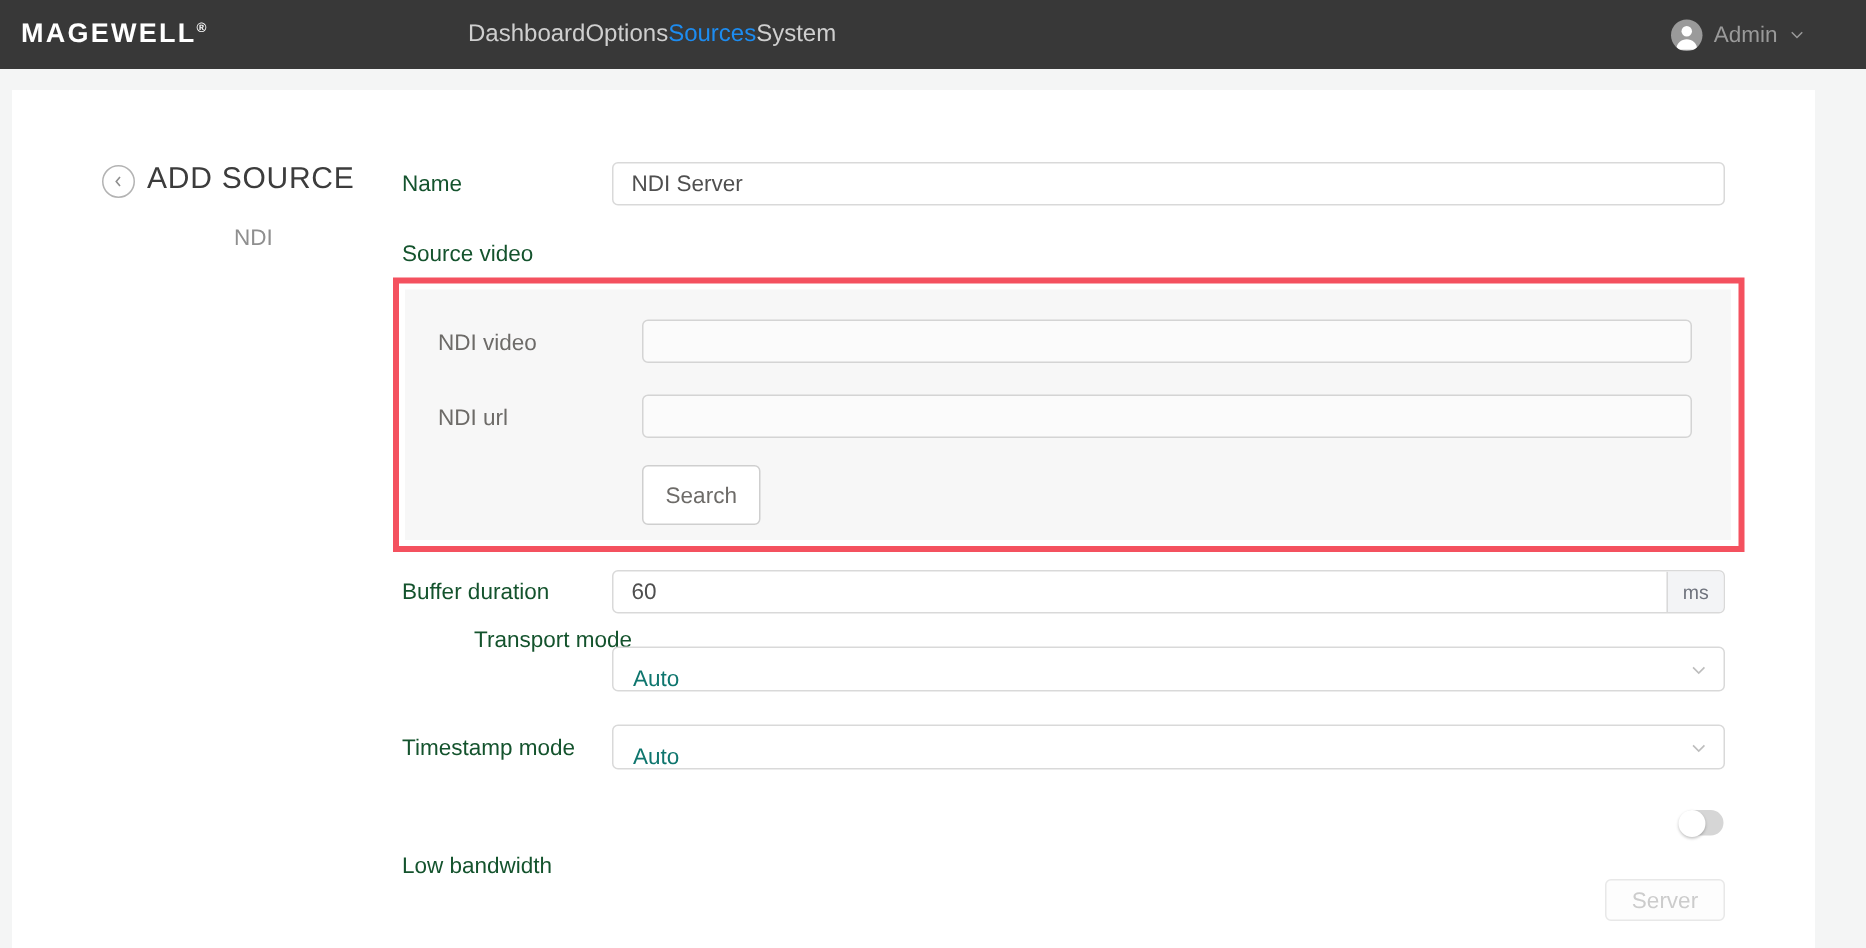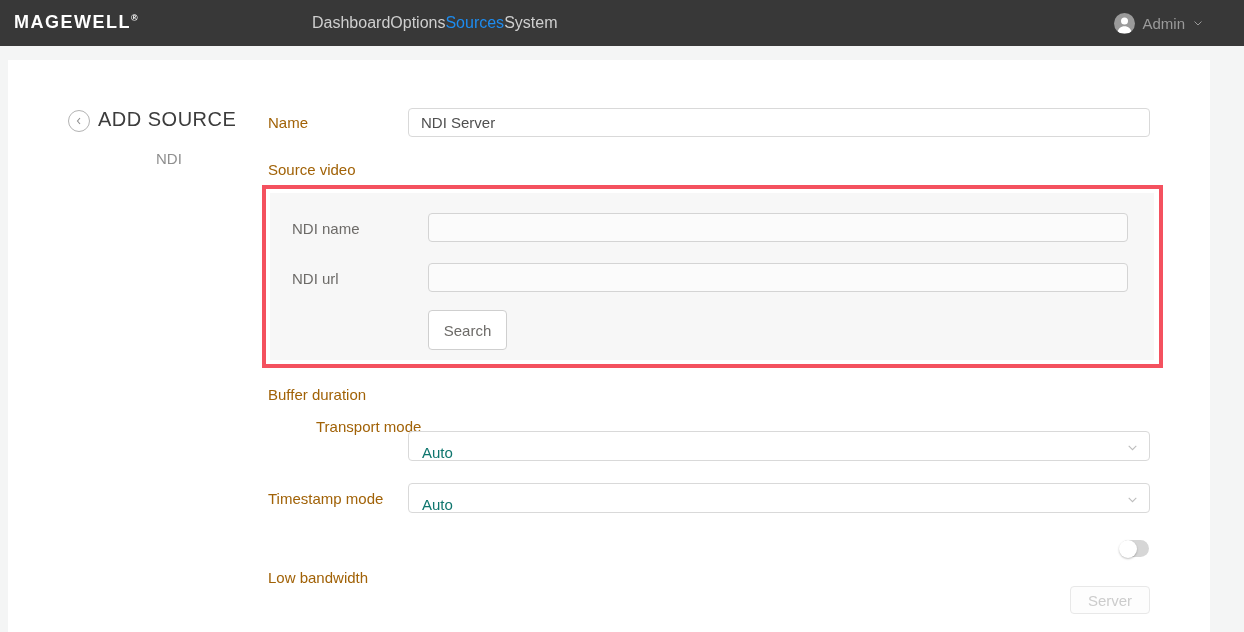--- a/index.html
+++ b/index.html
@@ -55,21 +55,21 @@
     position:absolute; left:90px; top:48px;
     font-size:20px; color:#3c3c3c; letter-spacing:0.5px;
   }
   .page-subtitle {
     position:absolute; left:148px; top:90px;
     font-size:15px; color:#8f8f8f;
   }
 
   .field-label {
     position:absolute; left:260px;
-    font-size:15px; color:#a16207; white-space:nowrap;
+    font-size:15px; color:#14532d; white-space:nowrap;
   }
 
   .text-input {
     position:absolute; height:29px;
     border:1px solid #d9d9d9; border-radius:4px; background:#ffffff;
     font-family:"Liberation Sans", sans-serif;
     font-size:15px; color:#4f4f4f; padding:12px 12px; outline:none;
   }
 
   
@@ -182,31 +182,35 @@
   <div class="page-title">ADD SOURCE</div>
   <div class="page-subtitle">NDI</div>
 
   <div class="field-label" style="top:54px;">Name</div>
   <input class="text-input" style="left: 400px; top: 48px; width: 742px;" value="NDI Server">
 
   <div class="field-label" style="top:101px;">Source video</div>
 
   <div class="highlight-box">
     <div class="panel">
-      <div class="panel-label" style="top:27px;">NDI name</div>
+      <div class="panel-label" style="top:27px;">NDI video</div>
       <input class="panel-input" style="top: 20px;" value="">
 
       <div class="panel-label" style="top:77px;">NDI url</div>
       <input class="panel-input" style="top: 70px;" value="">
 
       <button class="search-btn">Search</button>
     </div>
   </div>
 
   <div class="field-label" style="top:326px;">Buffer duration</div>
+  <div class="input-group">
+    <input value="60" style="">
+    <div class="input-addon">ms</div>
+  </div>
 
   <div class="field-label" style="top:358px;margin-left:48px;">Transport mode</div>
   <div class="select" style="top:371px;">
     <span class="select-value">Auto</span>
     <span class="chev">
       <svg width="13" height="13" viewBox="0 0 24 24">
           <polyline points="5 9 12 16 19 9" fill="none" stroke="#bdbdbd" stroke-width="2"></polyline>
         </svg>
     </span>
   </div>

